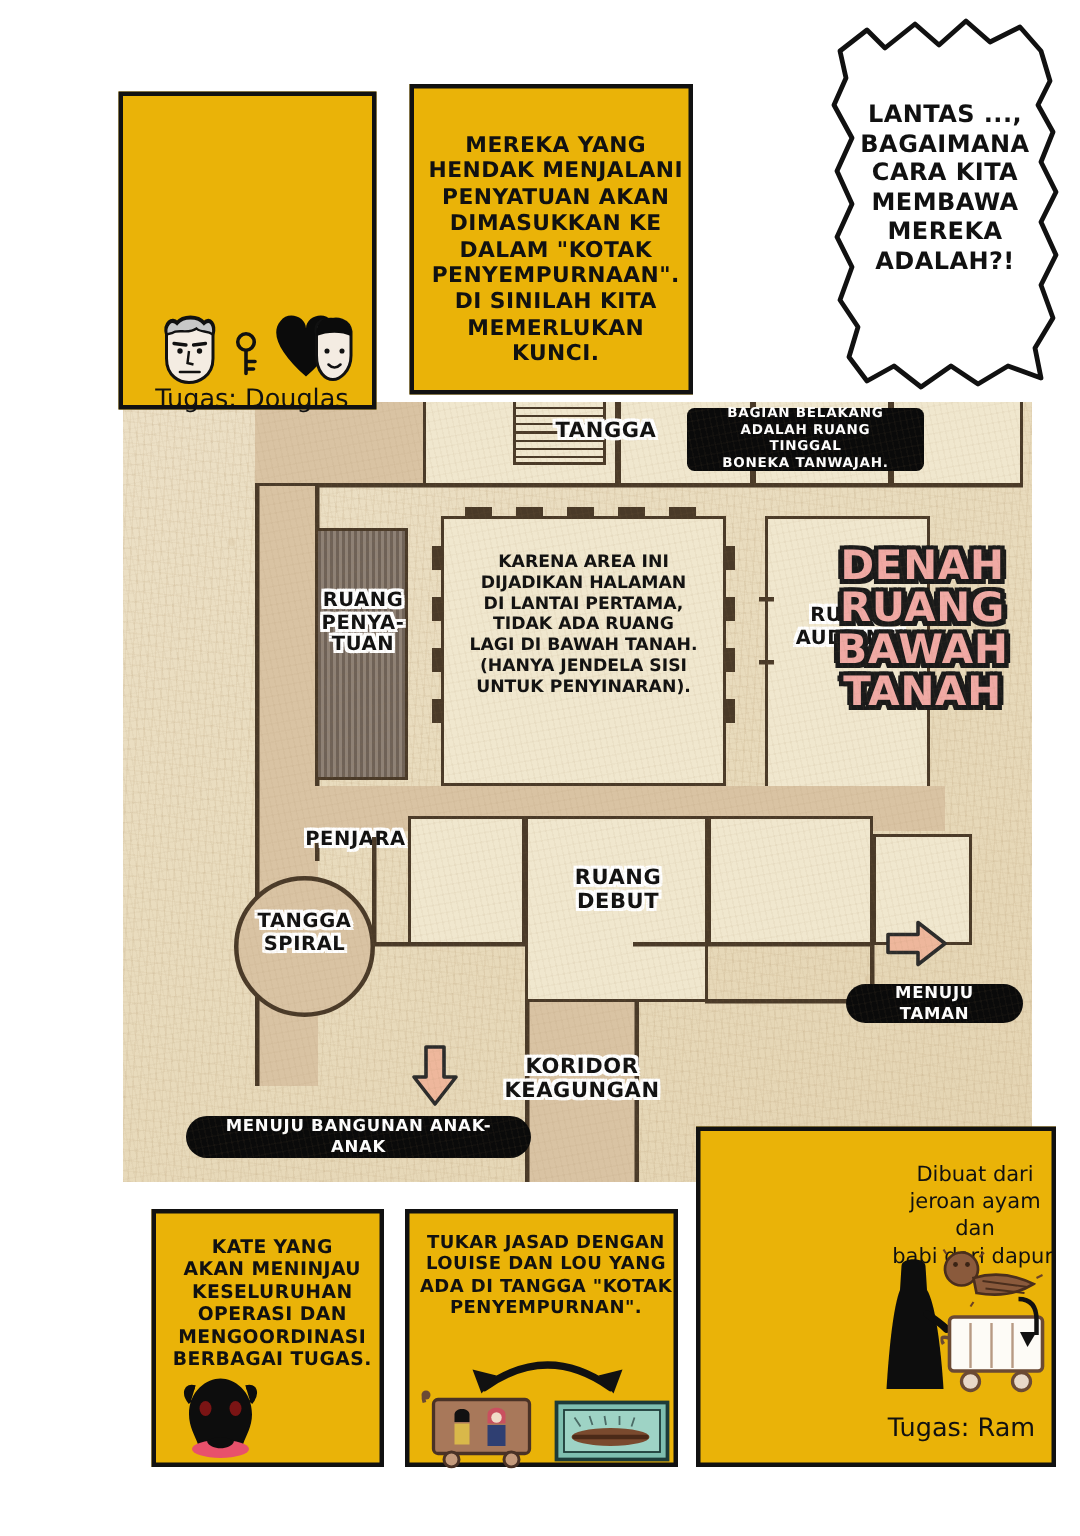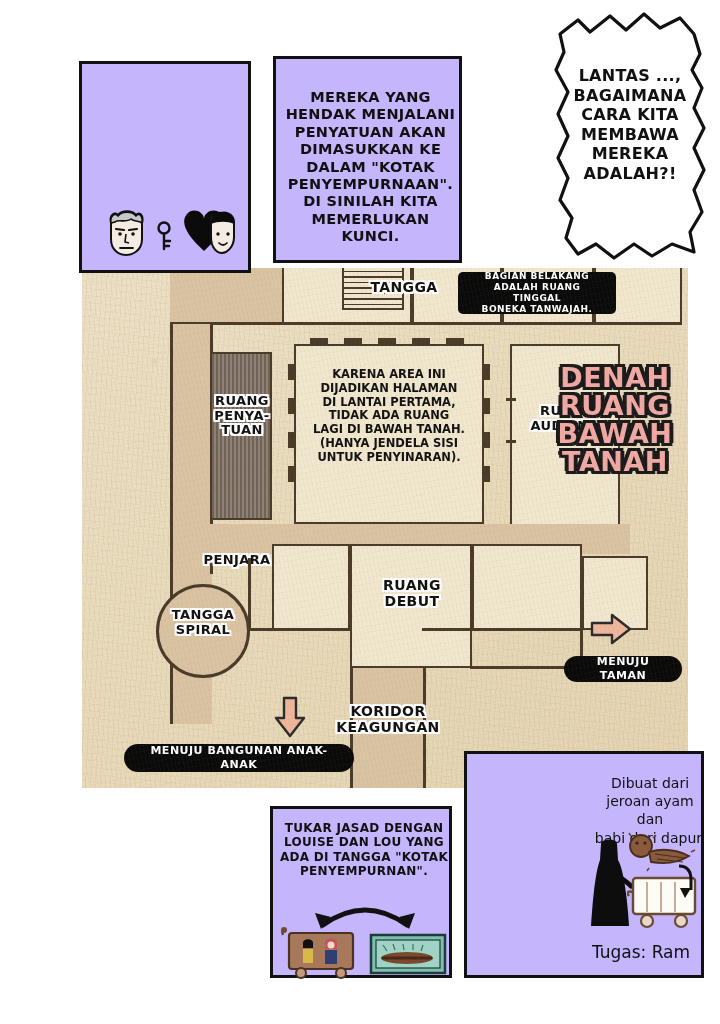--- a/index.html
+++ b/index.html
@@ -58,21 +58,21 @@
   
   .maptitle{position:absolute;right:8px;top:96px;width:130px;text-align:center;
     font-family:"DejaVu Sans",sans-serif;font-weight:700;font-size:27px;
     line-height:1.04;color:#f0a9a4;letter-spacing:.5px;
     text-shadow:
       -3px -3px 0 #1a1a1a, 3px -3px 0 #1a1a1a, -3px 3px 0 #1a1a1a, 3px 3px 0 #1a1a1a,
       -3px 0 0 #1a1a1a, 3px 0 0 #1a1a1a, 0 -3px 0 #1a1a1a, 0 3px 0 #1a1a1a,
       -4px 0 0 #1a1a1a, 4px 0 0 #1a1a1a;}
 
   
-  .panel{position:absolute;background:#c4b5fd;border:3px solid #111;box-sizing:border-box;}
+  .panel{position:absolute;background:#eab308;border:3px solid #111;box-sizing:border-box;}
   .ptext{font-family:"DejaVu Sans",sans-serif;font-weight:700;color:#111;
     text-align:center;line-height:1.2;letter-spacing:.3px;}
   .plain{font-family:"DejaVu Sans",sans-serif;font-weight:400;color:#111;
     text-align:center;}
 
   
   .shout{position:absolute;left:548px;top:8px;width:164px;height:256px;}
   .shout svg{position:absolute;inset:0;}
   .shout .stxt{position:absolute;left:16px;top:58px;width:132px;text-align:center;
     font-family:"DejaVu Sans",sans-serif;font-weight:700;font-size:16px;
@@ -212,20 +212,21 @@
     <svg class="art" style="left:96px;top:145px;" width="62" height="48" viewBox="0 0 62 48">
       <path d="M26 10 C26 2 14 -2 9 5 C2 13 8 26 26 42 C44 26 50 13 43 5 C38 -2 26 2 26 10 Z" fill="#0b0b0b"></path>
       <path d="M33 14 C31 7 36 3 41 5 C46 2 55 4 56 12 L56 28 C56 39 48 44 44 44
                C39 44 33 39 33 28 Z" fill="#f4ece2" stroke="#111" stroke-width="2"></path>
       <path d="M33 15 C32 7 37 2 44 3 C52 3 57 7 56 15 C50 12 40 12 33 15 Z" fill="#0b0b0b"></path>
       <circle cx="40" cy="25" r="1.7" fill="#111"></circle>
         <circle cx="50" cy="25" r="1.7" fill="#111"></circle>
       <path d="M41 34 Q45 38 49 34" stroke="#111" stroke-width="1.7" fill="none" stroke-linecap="round"></path>
     </svg>
 
+    <div class="plain" style="position:absolute;left:0;top:192px;width:172px;font-size:17px;">Tugas: Douglas</div>
   </div>
 
   <div class="panel" style="left:273px;top:56px;width:189px;height:207px;">
     <div class="ptext" style="position:absolute;left:7px;top:30px;width:175px;font-size:14.5px;white-space:pre-line;">MEREKA YANG
 HENDAK MENJALANI
 PENYATUAN AKAN
 DIMASUKKAN KE
 DALAM "KOTAK
 PENYEMPURNAAN".
 DI SINILAH KITA
@@ -241,20 +242,37 @@
                L10 150 L20 128 L10 106 L20 84 L8 62 L16 44 Z" fill="#ffffff" stroke="#111" stroke-width="3.2" stroke-linejoin="round"></path>
     </svg>
     <div class="stxt" style="white-space:pre-line;">LANTAS ...,
 BAGAIMANA
 CARA KITA
 MEMBAWA
 MEREKA
 ADALAH?!</div>
   </div>
 
+  <div class="panel" style="left:101px;top:806px;width:155px;height:172px;">
+    <div class="ptext" style="position:absolute;left:5px;top:14px;width:145px;font-size:12.5px;white-space:pre-line;">KATE YANG
+AKAN MENINJAU
+KESELURUHAN
+OPERASI DAN
+MENGOORDINASI
+BERBAGAI TUGAS.</div>
+    <svg class="art" style="left:14px;top:108px;" width="58" height="56" viewBox="0 0 58 56">
+      <path d="M8 26 C8 10 20 2 29 2 C38 2 50 10 50 26 C50 34 46 40 44 46
+               C40 52 18 52 14 46 C12 40 8 34 8 26 Z" fill="#0d0d0d"></path>
+      <path d="M9 18 C4 12 6 6 12 8 M49 18 C54 12 52 6 46 8" fill="#0d0d0d" stroke="#0d0d0d" stroke-width="3"></path>
+      <ellipse cx="19" cy="22" rx="4" ry="5" fill="#7a1414"></ellipse>
+      <ellipse cx="39" cy="22" rx="4" ry="5" fill="#7a1414"></ellipse>
+      <ellipse cx="29" cy="49" rx="19" ry="6" fill="#e8516b"></ellipse>
+      <path d="M20 44 C24 40 34 40 38 44 C36 50 22 50 20 44 Z" fill="#0d0d0d"></path>
+    </svg>
+  </div>
 
   <div class="panel" style="left:270px;top:806px;width:182px;height:172px;">
     <div class="ptext" style="position:absolute;left:5px;top:12px;width:172px;font-size:12px;white-space:pre-line;">TUKAR JASAD DENGAN
 LOUISE DAN LOU YANG
 ADA DI TANGGA "KOTAK
 PENYEMPURNAN".</div>
 
     <svg class="art" style="left:34px;top:90px;" width="116" height="34" viewBox="0 0 116 34">
       <path d="M16 26 Q58 -4 100 26" fill="none" stroke="#111" stroke-width="5" stroke-linecap="round"></path>
       <path d="M8 14 L24 18 L14 30 Z" fill="#111"></path>

